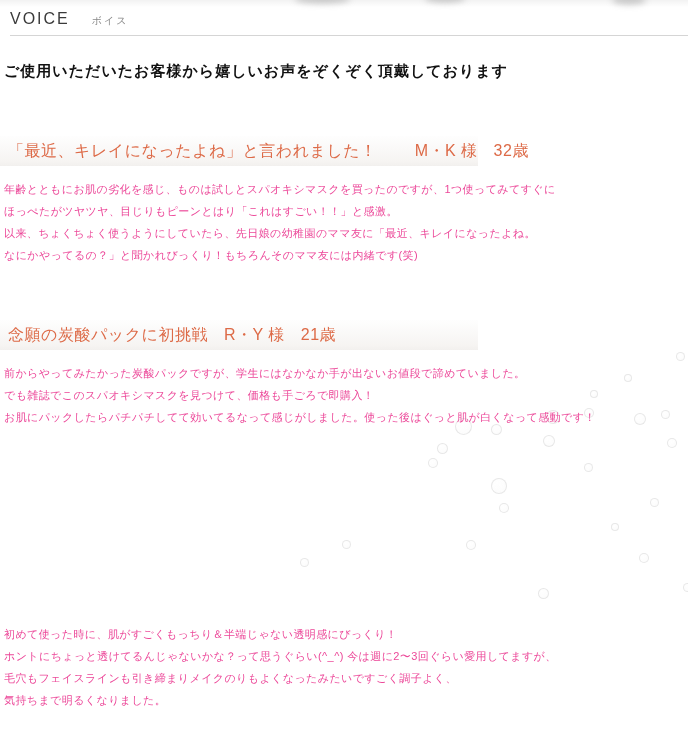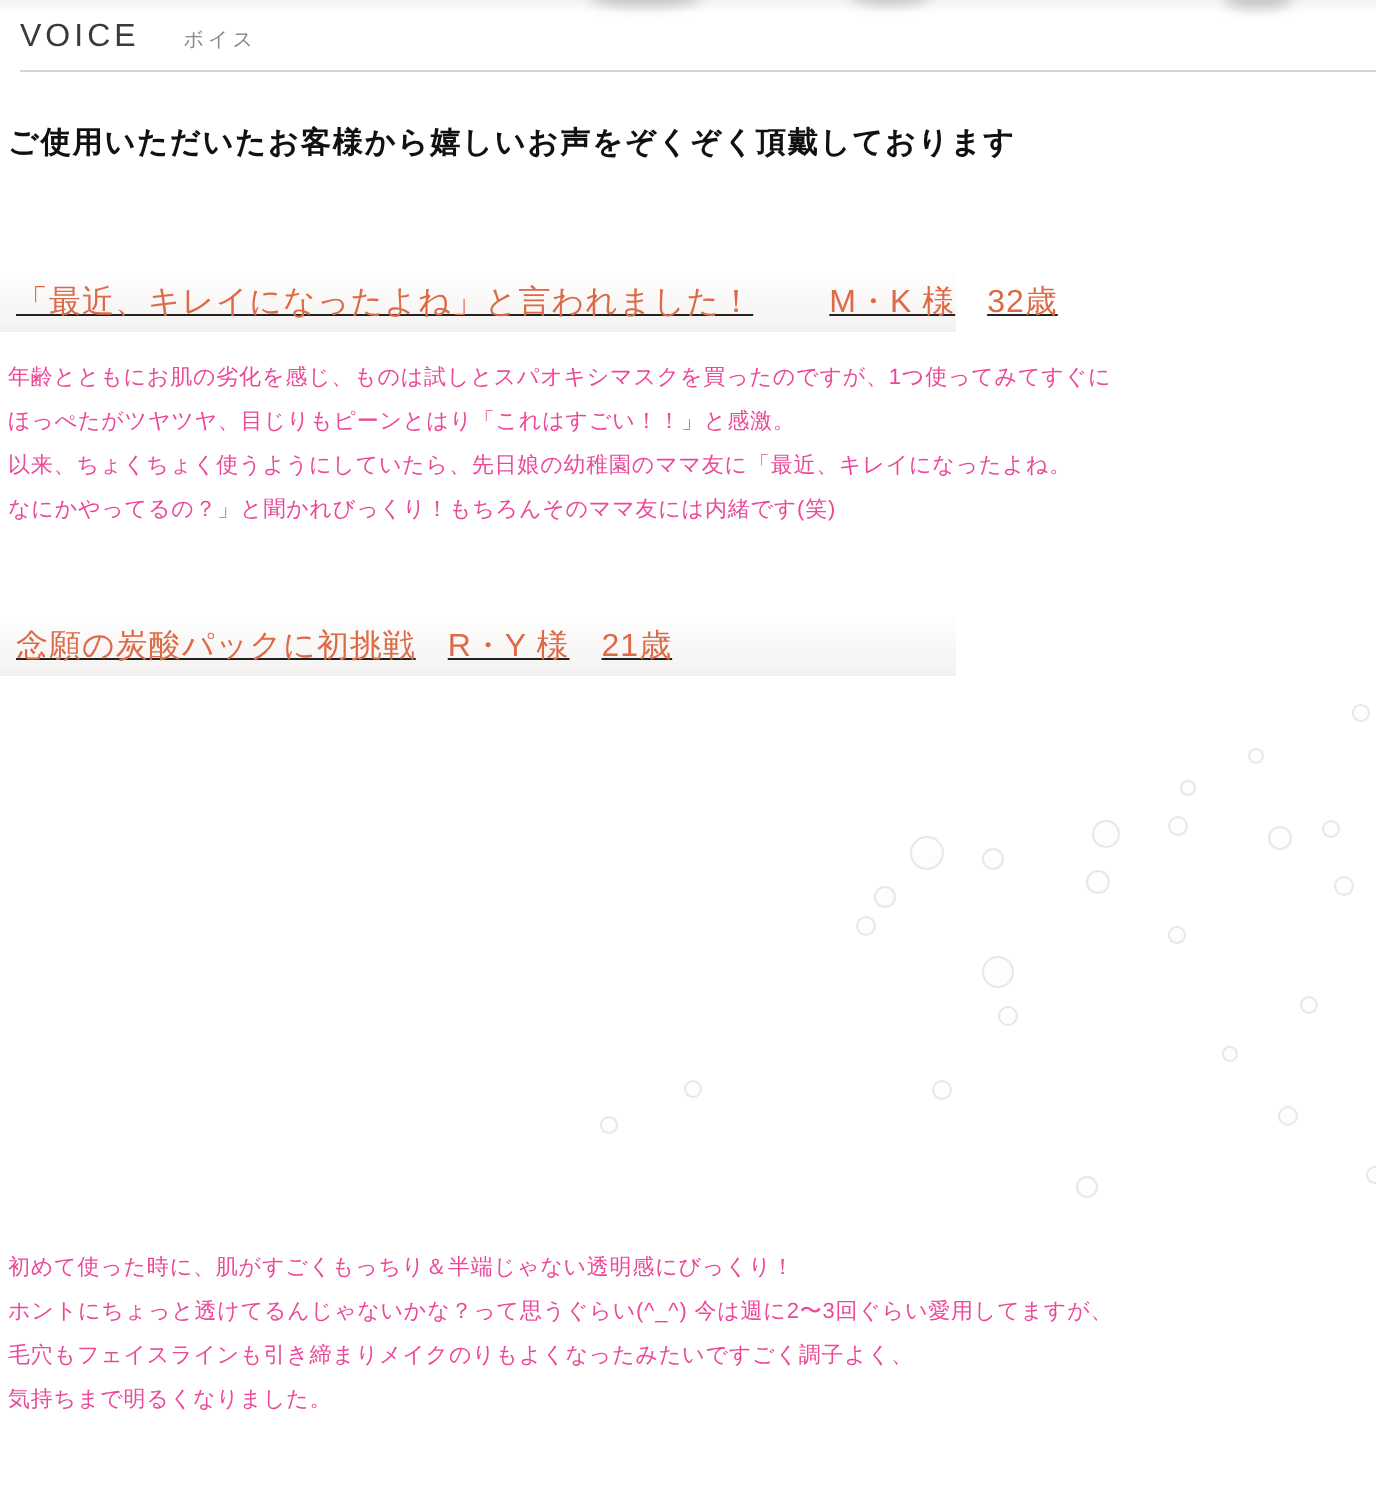--- a/index.html
+++ b/index.html
@@ -35,33 +35,33 @@
     border:1px solid rgba(170,170,170,0.40);
     background:radial-gradient(circle at 35% 30%,rgba(255,255,255,0.95),rgba(225,225,225,0.20));
     opacity:0.65;}
 
   
   .testimonial{position:absolute;left:0;width:700px;z-index:1;}
   .t-heading{
     width:470px;height:30px;padding-left:8px;
     display:flex;align-items:center;
     background:linear-gradient(to bottom,#fefefe 0%,#f6f4f2 85%,#f2f0ee 100%);
-    font-size:16px;letter-spacing:0.5px;text-decoration:underline;
+    font-size:16px;letter-spacing:0.5px;
   }
   .t-title,.t-customer,.t-age{color:#dd6a47;white-space:nowrap;}
   .t-customer{margin-left:16px;}
   .t-age{margin-left:16px;}
   .testimonial:nth-of-type(1) .t-customer{margin-left:38px;}
   .t-body{
     margin:12px 0 0 4px;width:692px;
     font-size:11px;line-height:22px;letter-spacing:0.4px;color:#ec4899;
     white-space:pre-line;
   }
   .sec1{top:136px;}
-  .sec2{top:308px;}
+  .sec2{top:320px;}
   .sec3{top:449px;}
   .sec4{top:611px;}
 </style>
 </head>
 <body>
 
 <div class="page">
 
   <div class="top-shadow"></div>
   <div class="top-blob blob1"></div>
@@ -113,20 +113,23 @@
 以来、ちょくちょく使うようにしていたら、先日娘の幼稚園のママ友に「最近、キレイになったよね。
 なにかやってるの？」と聞かれびっくり！もちろんそのママ友には内緒です(笑)</p>
   </section>
 
   <section class="testimonial sec2">
     <div class="t-heading">
       <span class="t-title">念願の炭酸パックに初挑戦</span>
       <span class="t-customer">R・Y 様</span>
       <span class="t-age">21歳</span>
     </div>
+    <p class="t-body">前からやってみたかった炭酸パックですが、学生にはなかなか手が出ないお値段で諦めていました。
+でも雑誌でこのスパオキシマスクを見つけて、価格も手ごろで即購入！
+お肌にパックしたらパチパチしてて効いてるなって感じがしました。使った後はぐっと肌が白くなって感動です！</p>
   </section>
 
 
   <section class="testimonial sec4">
     <p class="t-body">初めて使った時に、肌がすごくもっちり＆半端じゃない透明感にびっくり！
 ホントにちょっと透けてるんじゃないかな？って思うぐらい(^_^) 今は週に2〜3回ぐらい愛用してますが、
 毛穴もフェイスラインも引き締まりメイクのりもよくなったみたいですごく調子よく、
 気持ちまで明るくなりました。</p>
   </section>
 

